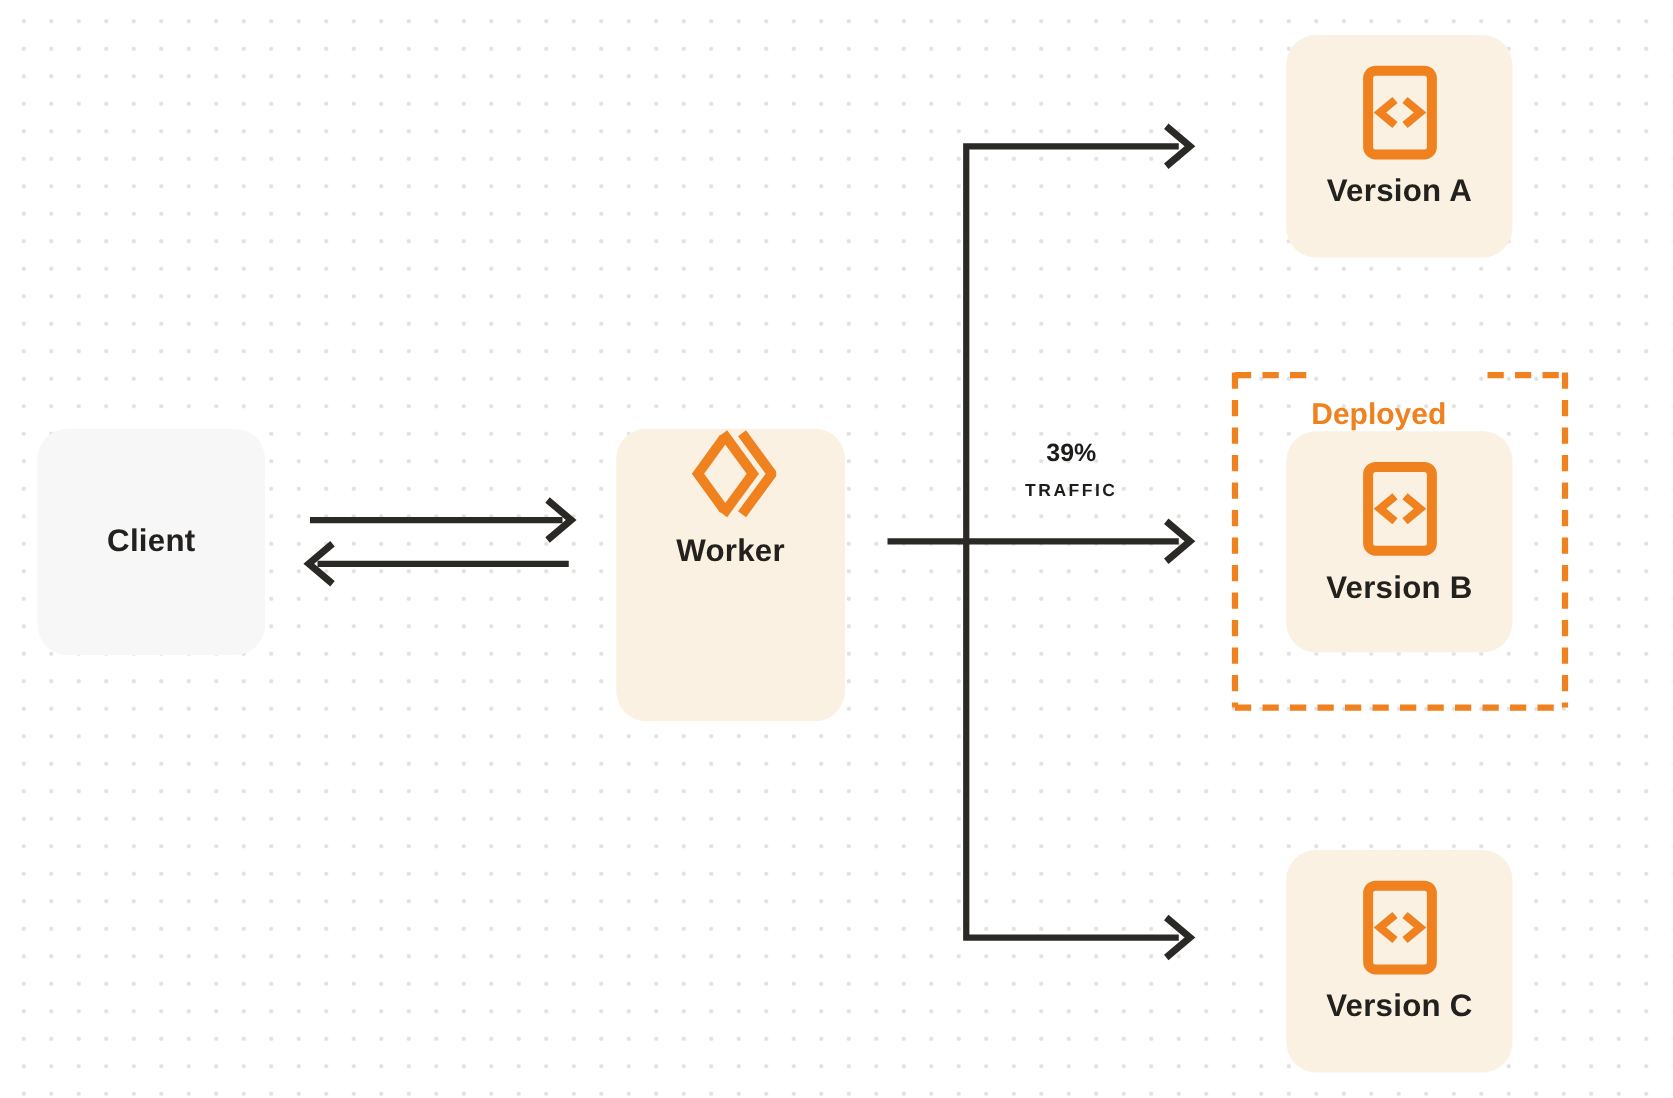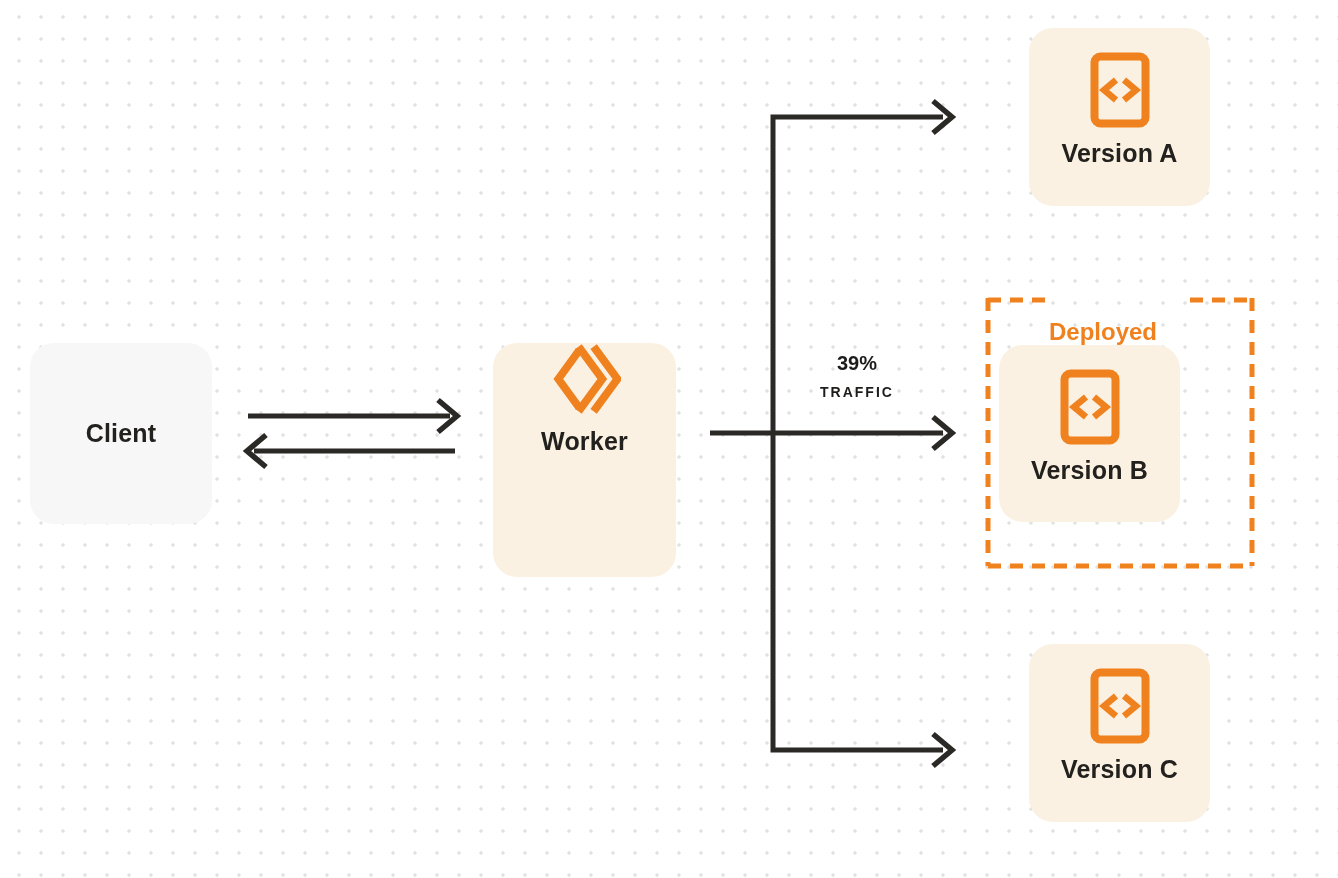--- a/index.html
+++ b/index.html
@@ -50,22 +50,22 @@
     background: #fbf1e2;
   }
   .worker-node .node-label { margin-top: 12px; }
   .version-node {
     width: 181px; height: 178px;
     background: #fbf1e2;
     padding-top: 24px;
   }
   .version-node .node-label { margin-top: 11px; }
   .version-a { left: 1029px; top: 28px; }
-  .version-b { left: 999px; top: 345px; height: 177px; }
-  .version-c { left: 1029px; top: 644px; }
+  .version-b { left: 1029px; top: 345px; height: 177px; }
+  .version-c { left: 1029px; top: 680px; }
   .deployed-label {
     position: absolute;
     left: 1049px;
     top: 286px;
     width: 142px;
     font-weight: bold;
     font-size: 24px;
     color: #f0811f;
     line-height: 28px;
     margin-top: 32px;

